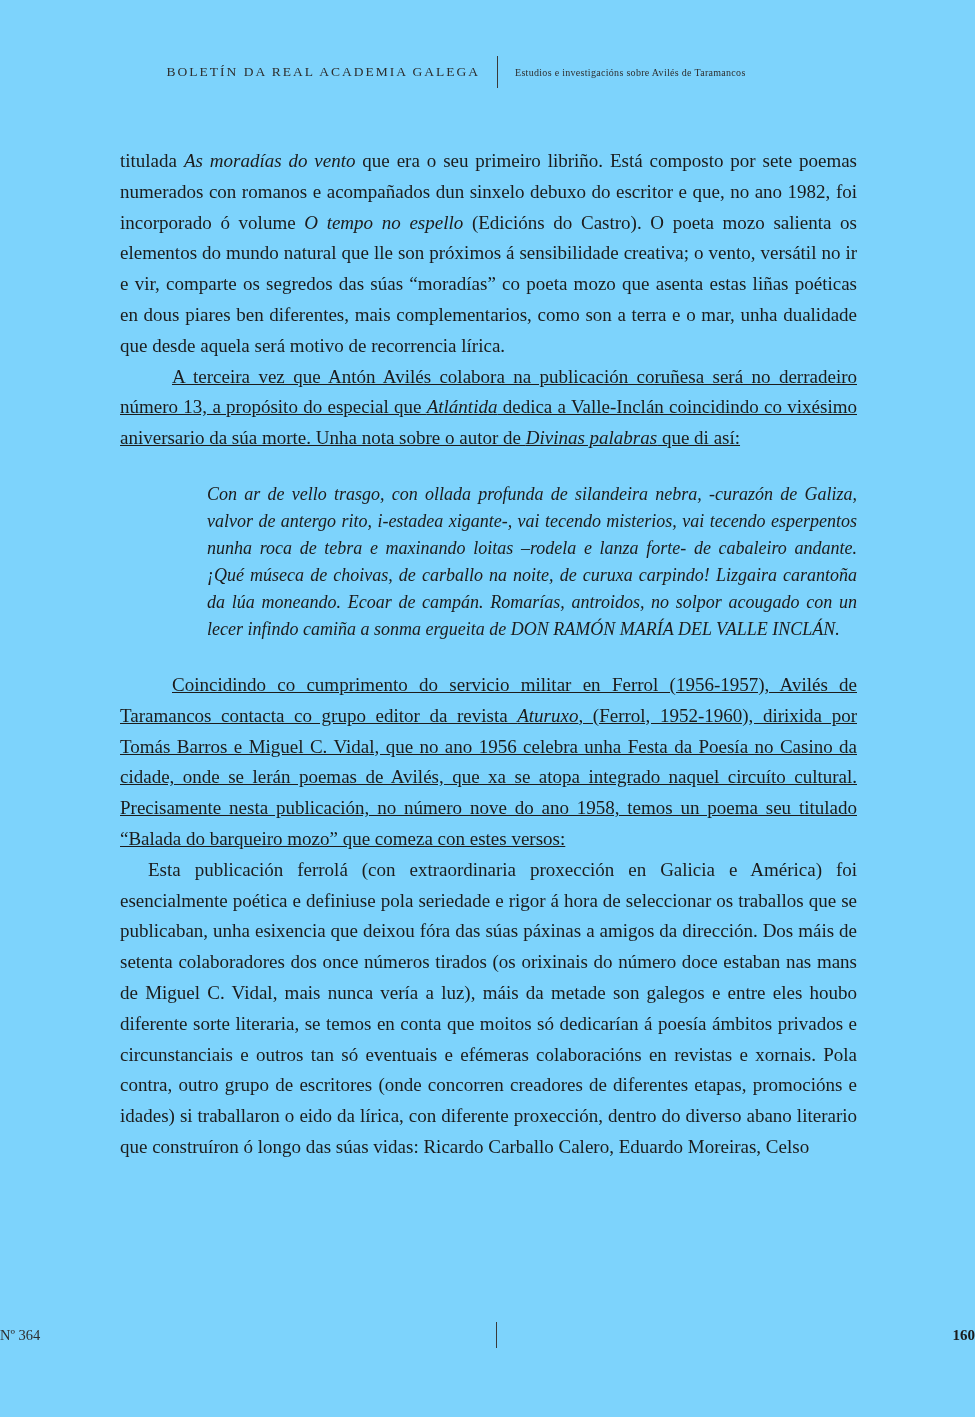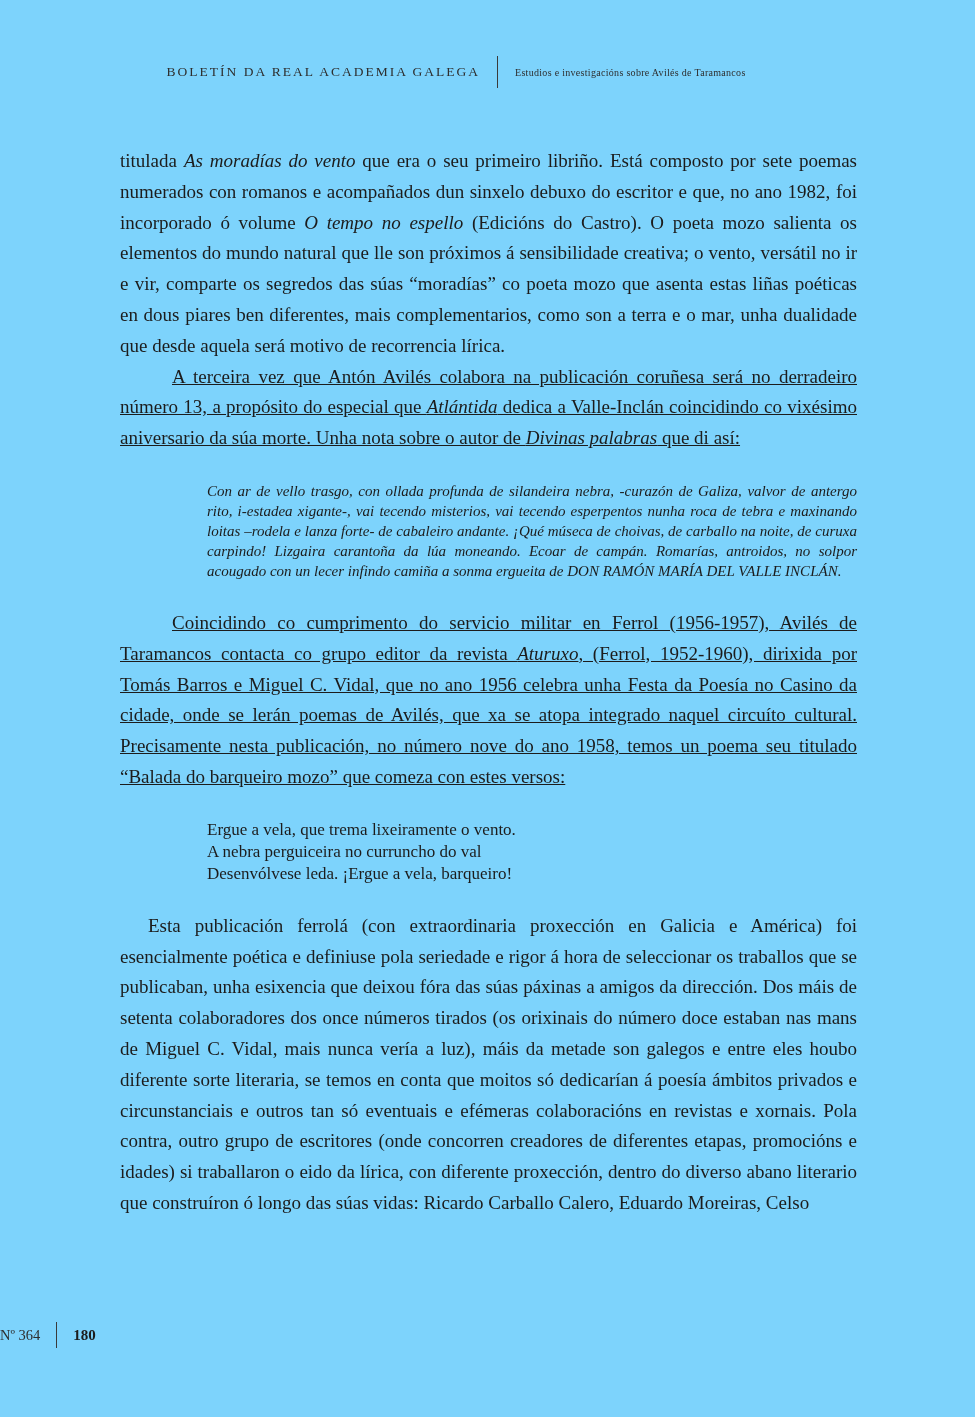--- a/index.html
+++ b/index.html
@@ -62,43 +62,43 @@
     text-align: justify;
   }
   .par { margin: 0; }
   .par.indent     { text-indent: 52px; text-decoration: underline; }
   .par.indent-sm  { text-indent: 28px; }
   .it { font-style: italic; }
 
   
   .quote {
     margin: 27px 0 27px 87px;
-    font-size: 15px;
-    line-height: 20px;
+    font-size: 18px;
+    line-height: 27px;
     font-style: italic;
     text-align: justify;
   }
 
   
   .verse {
     margin: 26px 0 26px 87px;
     font-size: 17px;
     line-height: 22px;
     text-align: left;
   }
 
   
   .page-footer {
     position: absolute;
     top: 1322px;
     left: 0;
     width: 100%;
     display: flex;
     align-items: center;
-    justify-content: flex-start;
+    justify-content: space-between;
   }
   .footer-issue {
     font-size: 14.5px;
     color: #2e2e2e;
     padding-right: 16px;
   }
   .footer-rule {
     width: 1px;
     height: 26px;
     background: #3a3a3a;
@@ -124,29 +124,24 @@
   <main class="article">
 
     <p class="par"><span>titulada </span><span class="it">As moradías do vento</span><span> que era o seu primeiro libriño. Está composto por sete poemas numerados con romanos e acompañados dun sinxelo debuxo do escritor e que, no ano 1982, foi incorporado ó volume </span><span class="it">O tempo no espello</span><span> (Edicións do Castro). O poeta mozo salienta os elementos do mundo natural que lle son próximos á sensibilidade creativa; o vento, versátil no ir e vir, comparte os segredos das súas “moradías” co poeta mozo que asenta estas liñas poéticas en dous piares ben diferentes, mais complementarios, como son a terra e o mar, unha dualidade que desde aquela será motivo de recorrencia lírica.</span></p>
 
     <p class="par indent"><span>A terceira vez que Antón Avilés colabora na publicación coruñesa será no derradeiro número 13, a propósito do especial que </span><span class="it">Atlántida</span><span> dedica a Valle-Inclán coincidindo co vixésimo aniversario da súa morte. Unha nota sobre o autor de </span><span class="it">Divinas palabras</span><span> que di así:</span></p>
 
     <blockquote class="quote"><span>Con ar de vello trasgo, con ollada profunda de silandeira nebra, -curazón de Galiza, valvor de antergo rito, i-estadea xigante-, vai tecendo misterios, vai tecendo esperpentos nunha roca de tebra e maxinando loitas –rodela e lanza forte- de cabaleiro andante. ¡Qué múseca de choivas, de carballo na noite, de curuxa carpindo! Lizgaira carantoña da lúa moneando. Ecoar de campán. Romarías, antroidos, no solpor acougado con un lecer infindo camiña a sonma ergueita de DON RAMÓN MARÍA DEL VALLE INCLÁN.</span></blockquote>
 
     <p class="par indent"><span>Coincidindo co cumprimento do servicio militar en Ferrol (1956-1957), Avilés de Taramancos contacta co grupo editor da revista </span><span class="it">Aturuxo</span><span>, (Ferrol, 1952-1960), dirixida por Tomás Barros e Miguel C. Vidal, que no ano 1956 celebra unha Festa da Poesía no Casino da cidade, onde se lerán poemas de Avilés, que xa se atopa integrado naquel circuíto cultural. Precisamente nesta publicación, no número nove do ano 1958, temos un poema seu titulado “Balada do barqueiro mozo” que comeza con estes versos:</span></p>
 
-    <div class="verse">
-      <div class="verse-line">Ergue a vela, que trema lixeiramente o vento.</div>
-      <div class="verse-line">A nebra perguiceira no curruncho do val</div>
-      <div class="verse-line">Desenvólvese leda. ¡Ergue a vela, barqueiro!</div>
-    </div>
 
     <p class="par indent-sm"><span>Esta publicación ferrolá (con extraordinaria proxección en Galicia e América) foi esencialmente poética e definiuse pola seriedade e rigor á hora de seleccionar os traballos que se publicaban, unha esixencia que deixou fóra das súas páxinas a amigos da dirección. Dos máis de setenta colaboradores dos once números tirados (os orixinais do número doce estaban nas mans de Miguel C. Vidal, mais nunca vería a luz), máis da metade son galegos e entre eles houbo diferente sorte literaria, se temos en conta que moitos só dedicarían á poesía ámbitos privados e circunstanciais e outros tan só eventuais e efémeras colaboracións en revistas e xornais. Pola contra, outro grupo de escritores (onde concorren creadores de diferentes etapas, promocións e idades) si traballaron o eido da lírica, con diferente proxección, dentro do diverso abano literario que construíron ó longo das súas vidas: Ricardo Carballo Calero, Eduardo Moreiras, Celso</span></p>
 
   </main>
 
   <footer class="page-footer">
     <span class="footer-issue">Nº 364</span>
     <span class="footer-rule"></span>
-    <span class="footer-page">180</span>
+    <span class="footer-page">160</span>
   </footer>
 
 </div>
 
 </body></html>

